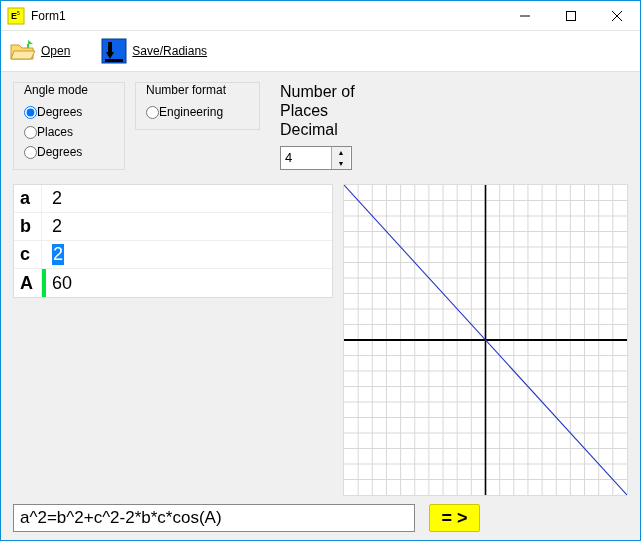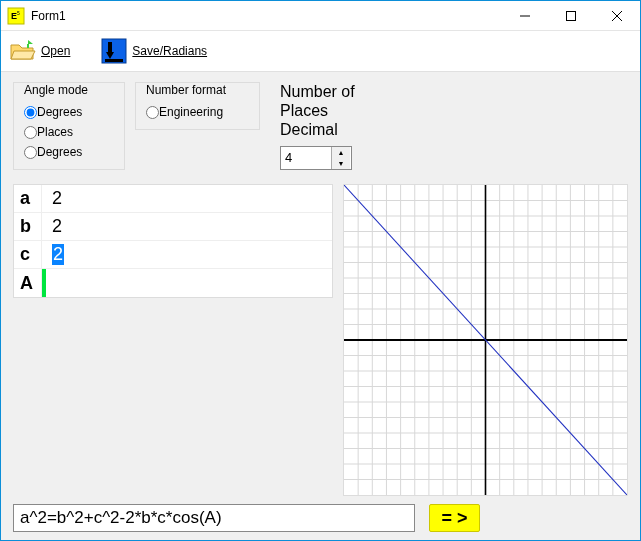--- a/index.html
+++ b/index.html
@@ -172,20 +172,21 @@
         <div class="var-row">
           <div class="var-name">c</div>
           <div class="var-mark"></div>
           <div class="var-val">
               <span class="selected">2</span>
             </div>
         </div>
         <div class="var-row">
           <div class="var-name">A</div>
           <div class="var-mark mark-green"></div>
+          <div class="var-val">60</div>
         </div>
       </div>
 
       <div class="plot">
         <svg viewBox="0 0 280 280" preserveAspectRatio="none">
           <g stroke="#d8d8d8" stroke-width="1">
             <line x1="0" y1="14" x2="280" y2="14"></line>
               <line x1="0" y1="28" x2="280" y2="28"></line>
               <line x1="0" y1="42" x2="280" y2="42"></line>
               <line x1="0" y1="56" x2="280" y2="56"></line>

